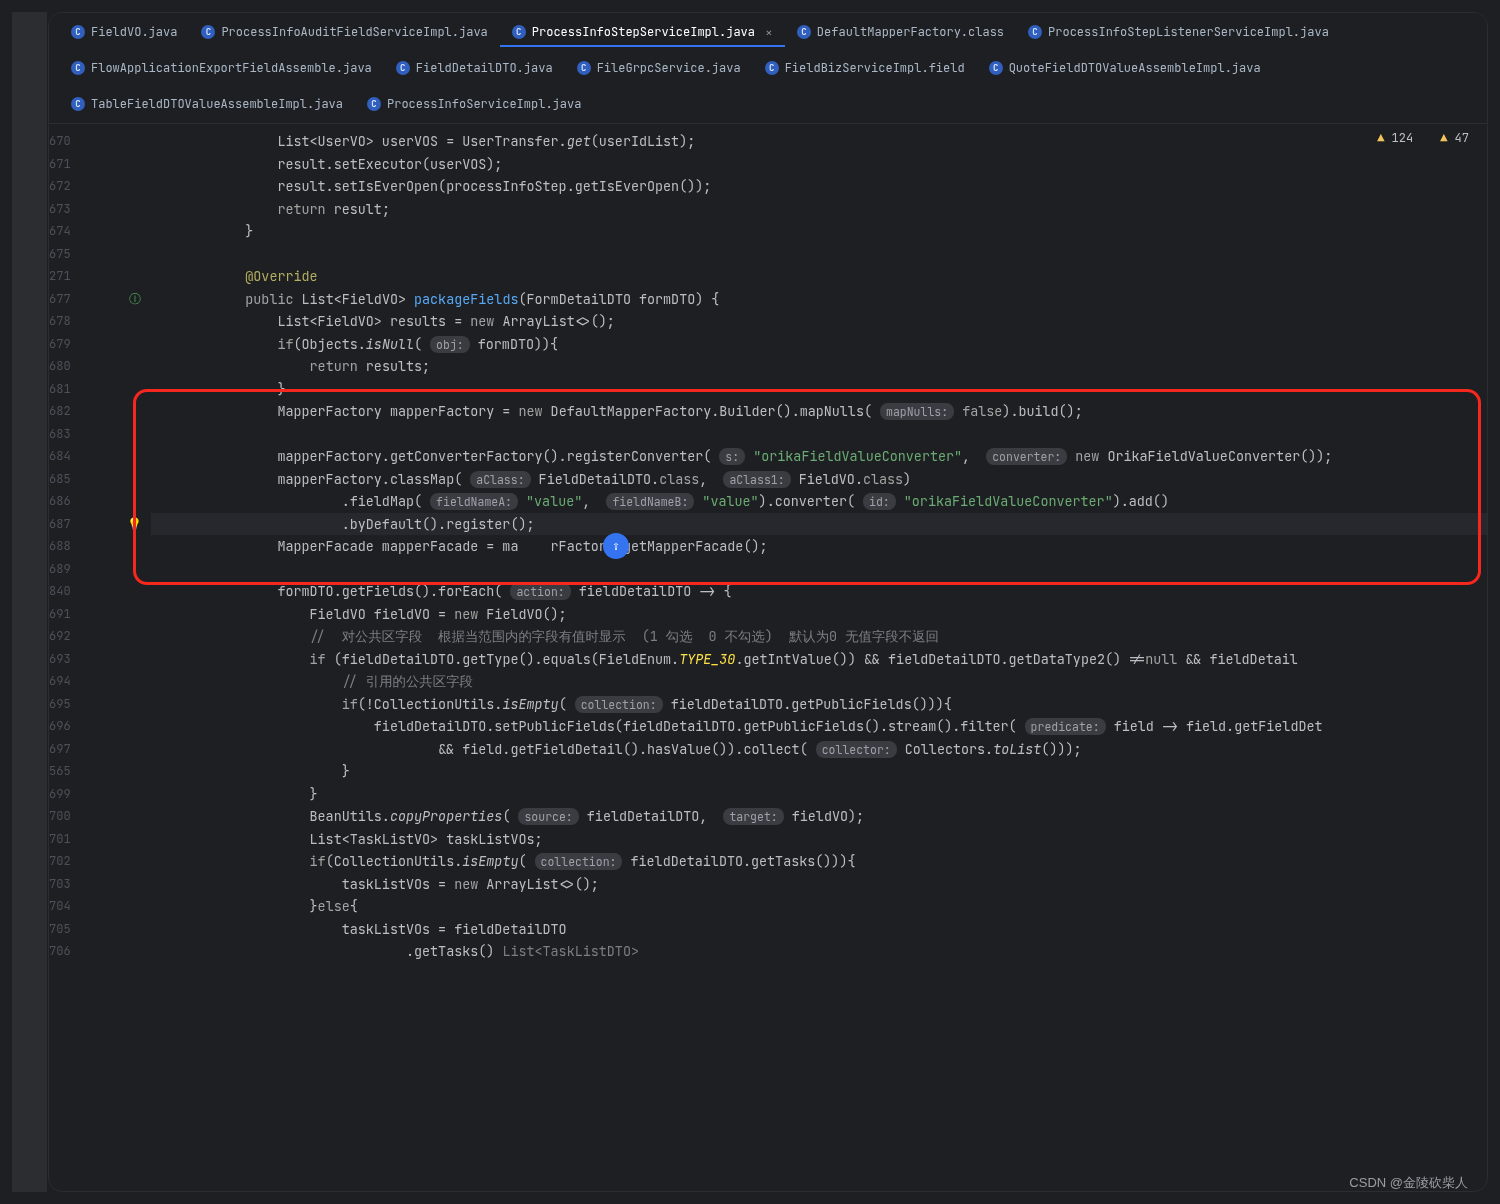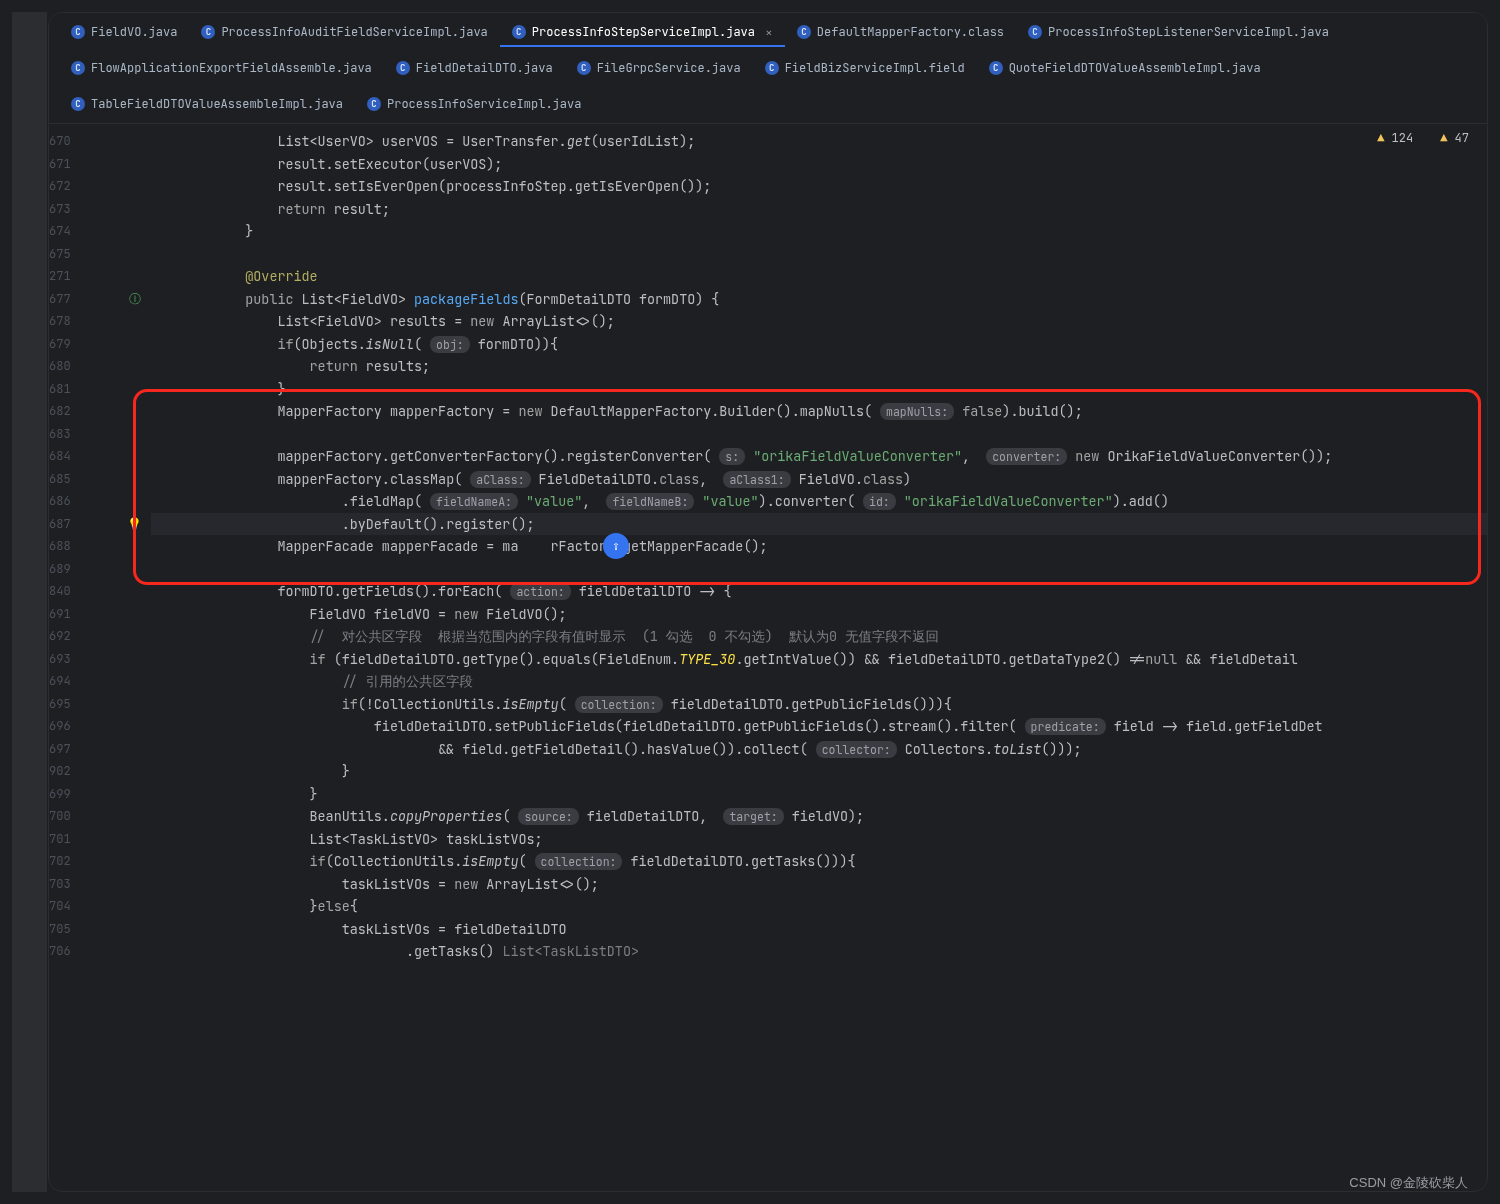--- a/index.html
+++ b/index.html
@@ -137,21 +137,21 @@
           <div>688</div>
           <div>689</div>
           <div>840</div>
           <div>691</div>
           <div>692</div>
           <div>693</div>
           <div>694</div>
           <div>695</div>
           <div>696</div>
           <div>697</div>
-          <div>902</div>
+          <div>565</div>
           <div>699</div>
           <div>700</div>
           <div>701</div>
           <div>702</div>
           <div>703</div>
           <div>704</div>
           <div>705</div>
           <div>706</div>
         </div>
       <div class="mark-gutter" id="marks">

